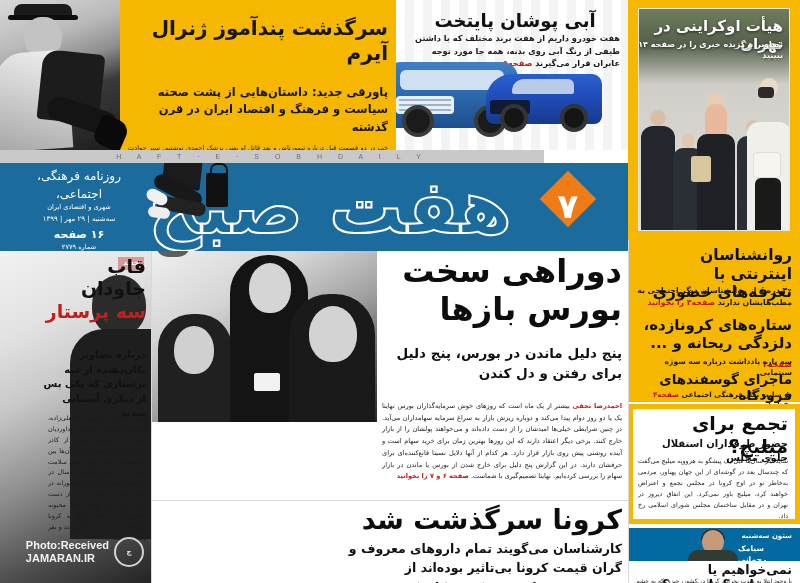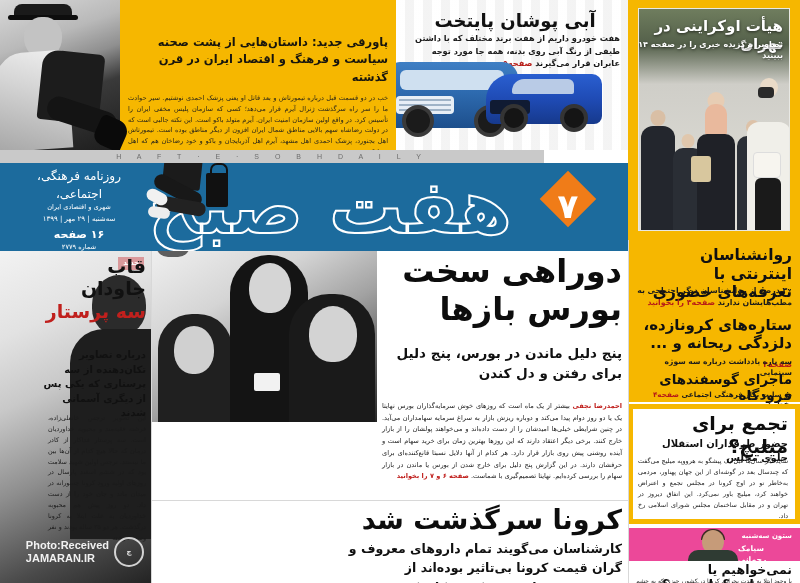--- a/index.html
+++ b/index.html
@@ -347,21 +347,21 @@
   }
   #melij-body{
     position:absolute;right:7px;top:47px;width:150px;
     font-size:6.4px;line-height:1.72;text-align:justify;color:#1d1d1d;direction:rtl;
   }
 
   #column-block{
     position:absolute;left:0;top:288px;width:172px;height:55px;background:#ffffff;
   }
   #column-banner{
-    position:absolute;left:0;top:0;width:172px;height:33px;background:#ec4899;overflow:hidden;
+    position:absolute;left:0;top:0;width:172px;height:33px;background:#0369a1;overflow:hidden;
   }
   #column-banner .avatar{
     position:absolute;left:58px;top:2px;width:54px;height:34px;
   }
   #column-banner .avatar .head{
     position:absolute;left:16px;top:0;width:22px;height:24px;background:#c69b79;border-radius:50%;
   }
   #column-banner .avatar .hair{
     position:absolute;left:15px;top:-1px;width:24px;height:11px;background:#3b2b22;border-radius:12px 12px 0 0;
   }
@@ -397,20 +397,21 @@
   <div class="abs" id="general-banner">
     <div id="general-portrait">
       <div class="cap"></div>
       <div class="face"></div>
       <div class="cloak"></div>
       <div class="uniform"></div>
       <div class="leg"></div>
       <div class="boot"></div>
     </div>
     <div id="general-text">
+      <div id="general-title">سرگذشت پندآموز ژنرال آیرم</div>
       <div id="general-sub">پاورقی جدید: داستان‌هایی از پشت صحنه سیاست و فرهنگ و اقتصاد ایران در قرن گذشته</div>
       <div id="general-body">
         <span>خب در دو قسمت قبل درباره تیمورتاش و بعد قاتل او یعنی پزشک احمدی نوشتیم. سیر حوادث ما را سر راه سرگذشت ژنرال آیرم قرار می‌دهد؛ کسی که سازمان پلیس مخفی ایران را تأسیس کرد. در واقع اولین سازمان امنیت ایران. آیرم متولد باکو است. این نکته جالبی است که در دولت رضاشاه سهم بالایی مناطق شمال ایران افزون از دیگر مناطق بوده است. تیمورتاش اهل بجنورد، پزشک احمدی اهل مشهد، آیرم اهل آذربایجان و باکو و خود رضاخان هم که اهل سوادکوه بود.</span>
         
       </div>
     </div>
   </div>
 
   <div class="abs" id="cars-block">
     <div class="stripes"></div>

